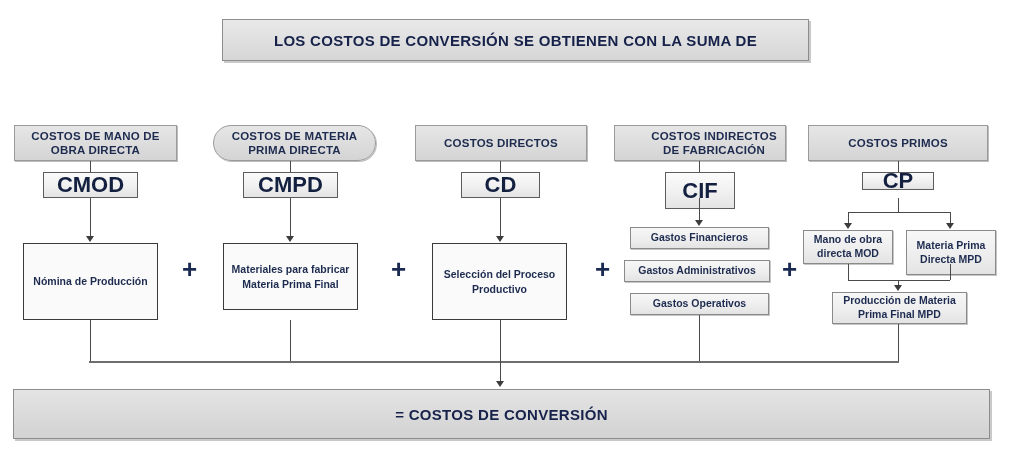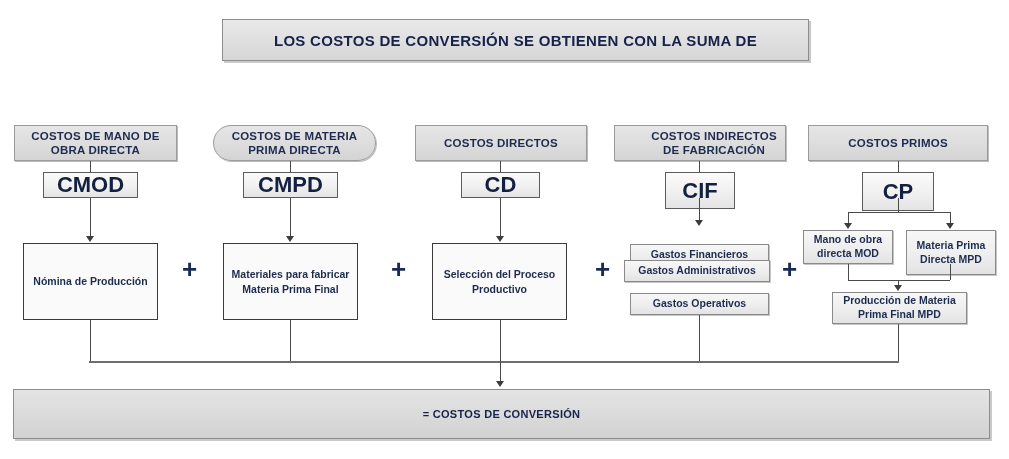--- a/index.html
+++ b/index.html
@@ -71,21 +71,21 @@
     font-size:15px;font-weight:bold;letter-spacing:.3px;
     color:#16224a;
     box-sizing:border-box;
   }
   .result-bar{
     position:absolute;
     background:linear-gradient(to bottom,#e4e4e4 0%,#dbdbdb 50%,#d2d2d2 100%);
     border:1px solid #8d8d8d;
     box-shadow:2px 2px 0 #c9c9c9;
     display:flex;align-items:center;justify-content:center;
-    font-size:11px;font-weight:bold;letter-spacing:.3px;
+    font-size:15px;font-weight:bold;letter-spacing:.3px;
     color:#16224a;
     box-sizing:border-box;
   }
   
   .vline{position:absolute;width:1px;background:#4a4a4a;}
   .hline{position:absolute;height:1px;background:#4a4a4a;}
   .busline{position:absolute;height:2px;background:#6e6e6e;}
   .arrow{
     position:absolute;width:0;height:0;
     border-left:4px solid transparent;
@@ -122,21 +122,21 @@
 
   <div class="hdr-box" style="left:213px;top:125px;width:163px;height:36px;border-radius:18px;">
     <span>COSTOS DE MATERIA PRIMA DIRECTA</span>
   </div>
   <div class="vline" style="left:290px;top:161px;height:11px;"></div>
   <div class="acro-box" style="left:243px;top:172px;width:95px;height:26px;">
     <span>CMPD</span>
   </div>
   <div class="vline" style="left:290px;top:198px;height:40px;"></div>
   <div class="arrow" style="left:286px;top:236px;"></div>
-  <div class="main-box" style="left:223px;top:243px;width:135px;height:77px;">
+  <div class="main-box" style="left:223px;top:243px;width:135px;height:67px;">
     <span>Materiales para fabricar Materia Prima Final</span>
   </div>
   <div class="vline" style="left:290px;top:320px;height:42px;"></div>
 
   <div class="plus" style="left:391px;top:256px;">
     <span>+</span>
   </div>
 
   <div class="hdr-box" style="left:415px;top:125px;width:172px;height:36px;">
     <span>COSTOS DIRECTOS</span>
@@ -159,40 +159,40 @@
   <div class="hdr-box" style="left:614px;top:125px;width:172px;height:36px;padding-left:28px;">
     <span>COSTOS INDIRECTOS DE FABRICACIÓN</span>
   </div>
   <div class="vline" style="left:699px;top:161px;height:11px;"></div>
   <div class="acro-box" style="left:665px;top:172px;width:70px;height:37px;">
     <span>CIF</span>
   </div>
   <div class="vline" style="left:699px;top:198px;height:24px;"></div>
   <div class="arrow" style="left:695px;top:220px;"></div>
 
-  <div class="sub-box" style="left:630px;top:227px;width:139px;height:22px;margin-top:17px;">
+  <div class="sub-box" style="left:630px;top:227px;width:139px;height:22px;">
     <span>Gastos Financieros</span>
   </div>
   <div class="sub-box" style="left:624px;top:260px;width:146px;height:22px;">
     <span>Gastos Administrativos</span>
   </div>
   <div class="sub-box" style="left:630px;top:293px;width:139px;height:22px;">
     <span>Gastos Operativos</span>
   </div>
   <div class="vline" style="left:699px;top:315px;height:47px;"></div>
 
   <div class="plus" style="left:782px;top:256px;">
     <span>+</span>
   </div>
 
   <div class="hdr-box" style="left:808px;top:125px;width:180px;height:36px;">
     <span>COSTOS PRIMOS</span>
   </div>
   <div class="vline" style="left:898px;top:161px;height:11px;"></div>
-  <div class="acro-box" style="left:862px;top:172px;width:72px;height:39px;">
+  <div class="acro-box" style="left:862px;top:172px;width:72px;height:18px;">
     <span>CP</span>
   </div>
 
   <div class="vline" style="left:898px;top:198px;height:14px;"></div>
   <div class="hline" style="left:848px;top:212px;width:102px;"></div>
   <div class="vline" style="left:848px;top:212px;height:13px;"></div>
   <div class="vline" style="left:950px;top:212px;height:13px;"></div>
   <div class="arrow" style="left:844px;top:223px;"></div>
   <div class="arrow" style="left:946px;top:223px;"></div>
 

